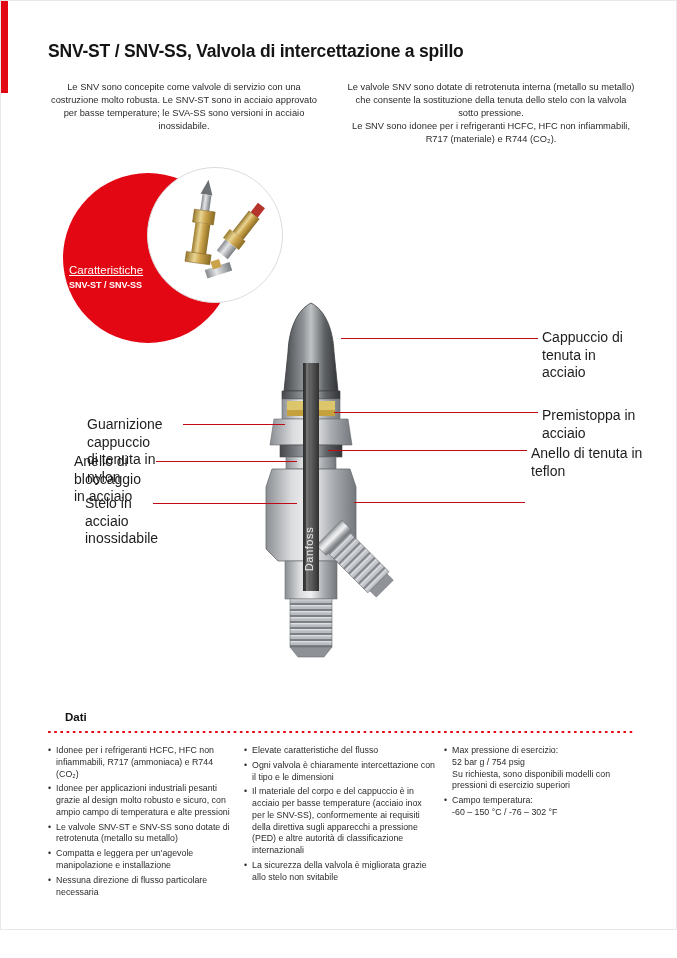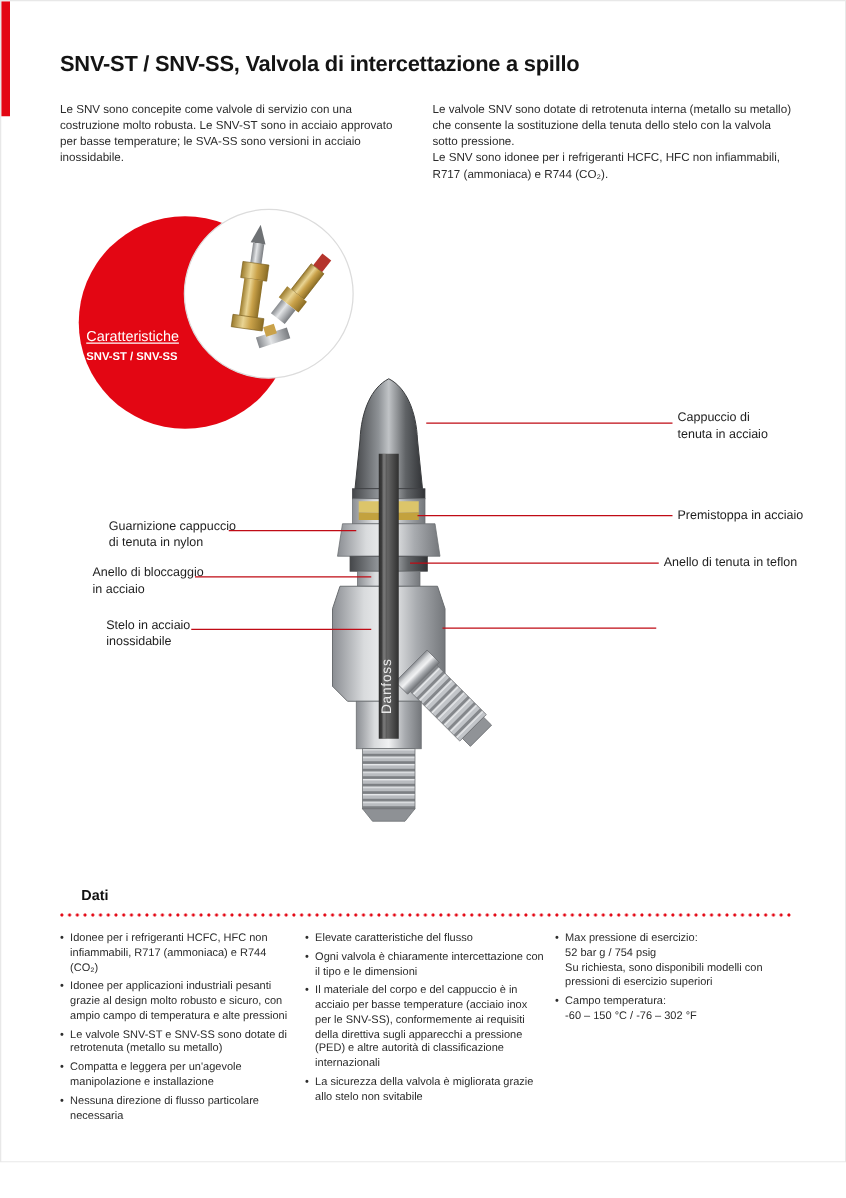--- a/index.html
+++ b/index.html
@@ -4,29 +4,29 @@
 <style>
   html,body{margin:0;padding:0;background:#ffffff;}
   .page{
     position:relative;width:677px;height:930px;background:#ffffff;
     font-family:"Liberation Sans",sans-serif;color:#231f20;overflow:hidden;
     border:1px solid #e8e8e8;box-sizing:border-box;
   }
   .abs{position:absolute;}
   .edge-strip{left:0;top:0;width:7px;height:92px;background:#e30613;}
   .title{left:47px;top:40px;width:580px;font-size:17.5px;font-weight:bold;color:#141414;letter-spacing:-0.2px;}
-  .intro{font-size:9.3px;line-height:1.4;color:#2b2b2b;}
+  .intro{font-size:9.3px;line-height:1.4;color:#2b2b2b;text-align:center;}
   .intro-left{left:47px;top:80px;width:272px;}
   .intro-right{left:345px;top:80px;width:290px;}
   .intro p{margin:0;}
   .red-circle{left:62px;top:172px;width:170px;height:170px;border-radius:50%;background:#e30613;}
   .photo-circle{left:146px;top:166px;width:134px;height:134px;border-radius:50%;background:#ffffff;border:1px solid #dcdcdc;overflow:hidden;}
   .badge-line1{left:68px;top:263px;font-size:11.5px;color:#ffffff;text-decoration:underline;}
   .badge-line2{left:68px;top:279px;font-size:9px;font-weight:bold;color:#ffffff;}
-  .callout{font-size:10px;line-height:1.25;color:#1d1d1d;white-space:pre-line;}
+  .callout{font-size:14px;line-height:1.25;color:#1d1d1d;white-space:pre-line;}
   .leader{height:1px;background:#c00b15;}
   .dati-heading{left:47px;top:710px;font-size:11.5px;font-weight:bold;color:#111;padding-left:17px;}
   .dotline{left:47px;top:729px;width:585px;height:4px;
     background-image:radial-gradient(circle at 1.5px 2px,#e30613 1.15px,transparent 1.4px);
     background-size:6.2px 4px;background-repeat:repeat-x;}
   .col{top:744px;font-size:8.8px;line-height:1.34;color:#2b2b2b;}
   .col1{left:47px;width:186px;}
   .col2{left:243px;width:192px;}
   .col3{left:443px;width:190px;}
   .bullet{display:flex;gap:5px;margin-bottom:3px;}
@@ -44,21 +44,21 @@
 
   <div class="abs edge-strip"></div>
 
   <div class="abs title">SNV-ST / SNV-SS, Valvola di intercettazione a spillo</div>
 
   <div class="abs intro intro-left">
     <p>Le SNV sono concepite come valvole di servizio con una costruzione molto robusta. Le SNV-ST sono in acciaio approvato per basse temperature; le SVA-SS sono versioni in acciaio inossidabile.</p>
   </div>
   <div class="abs intro intro-right">
     <p>Le valvole SNV sono dotate di retrotenuta interna (metallo su metallo) che consente la sostituzione della tenuta dello stelo con la valvola sotto pressione.</p>
-    <p>Le SNV sono idonee per i refrigeranti HCFC, HFC non infiammabili, R717 (ammoniaca) e R744 (CO₂).</p>
+    <p>Le SNV sono idonee per i refrigeranti HCFC, HFC non infiammabili, R717 (materiale) e R744 (CO₂).</p>
   </div>
 
   <div class="abs red-circle"></div>
   <div class="abs photo-circle">
     <svg viewBox="0 0 134 134" width="134" height="134">
       <defs>
         <linearGradient id="brassG" x1="0" y1="0" x2="1" y2="0">
           <stop offset="0" stop-color="#9a7a2c"></stop>
             <stop offset="0.35" stop-color="#e9d493"></stop>
           <stop offset="0.6" stop-color="#caa24a"></stop>

